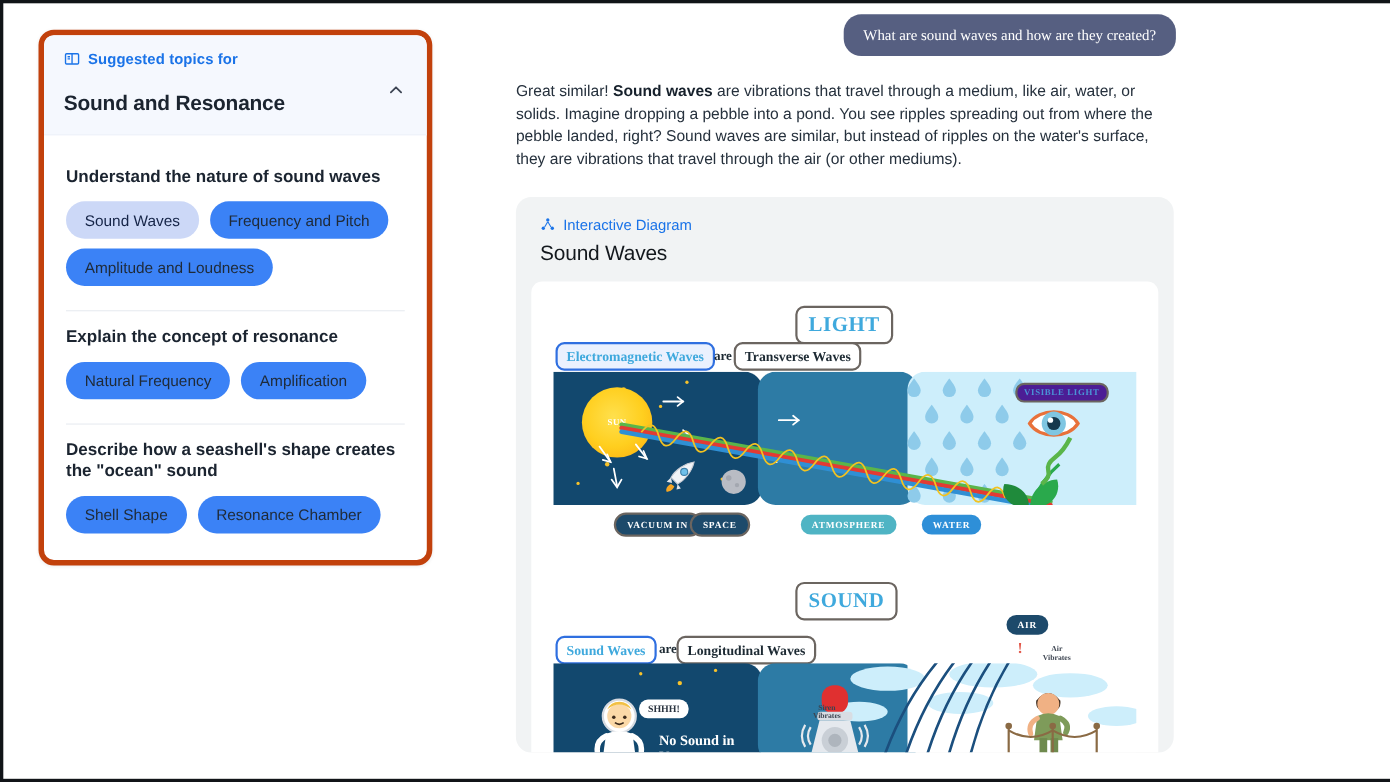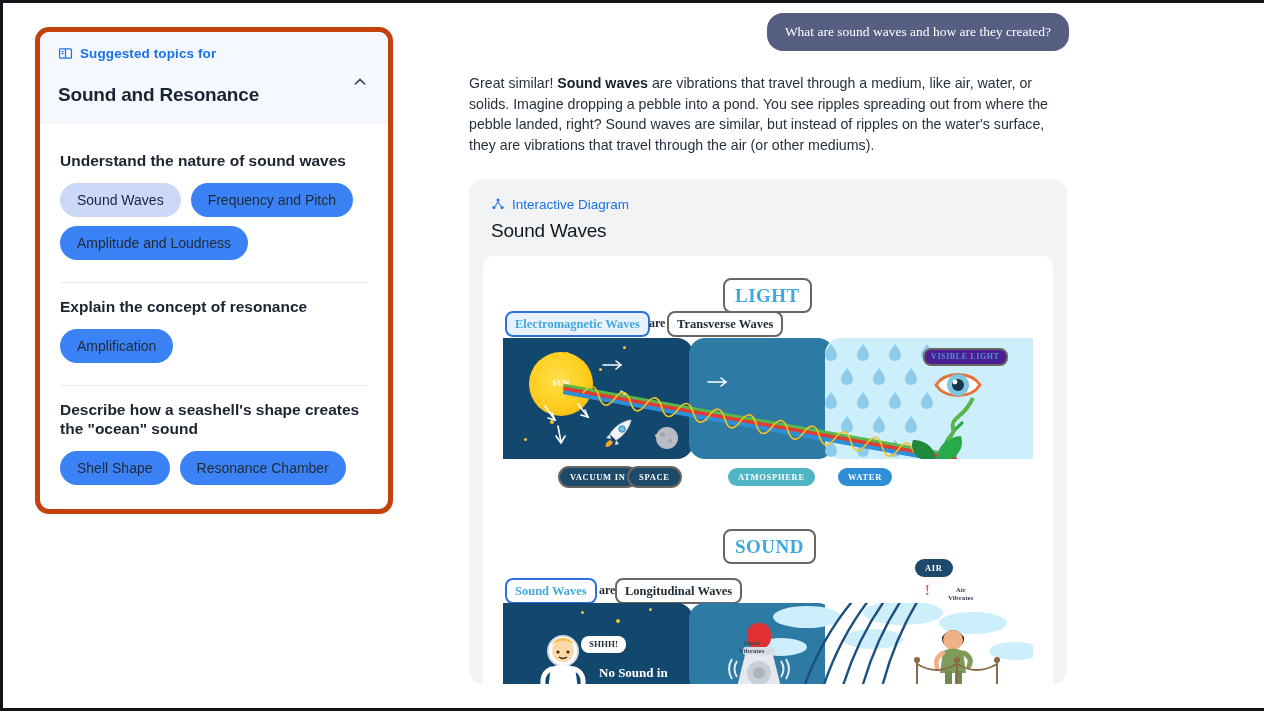--- a/index.html
+++ b/index.html
@@ -277,20 +277,21 @@
           <button class="chip selected">Sound Waves</button>
           <button class="chip">Frequency and Pitch</button>
           <button class="chip">Amplitude and Loudness</button>
         </div>
         <div class="divider"></div>
       </div>
 
       <div class="group">
         <div class="group-heading">Explain the concept of resonance</div>
         <div class="chips">
+          <button class="chip">Natural Frequency</button>
           <button class="chip">Amplification</button>
         </div>
         <div class="divider"></div>
       </div>
 
       <div class="group">
         <div class="group-heading">Describe how a seashell's shape creates the "ocean" sound</div>
         <div class="chips">
           <button class="chip">Shell Shape</button>
           <button class="chip">Resonance Chamber</button>

